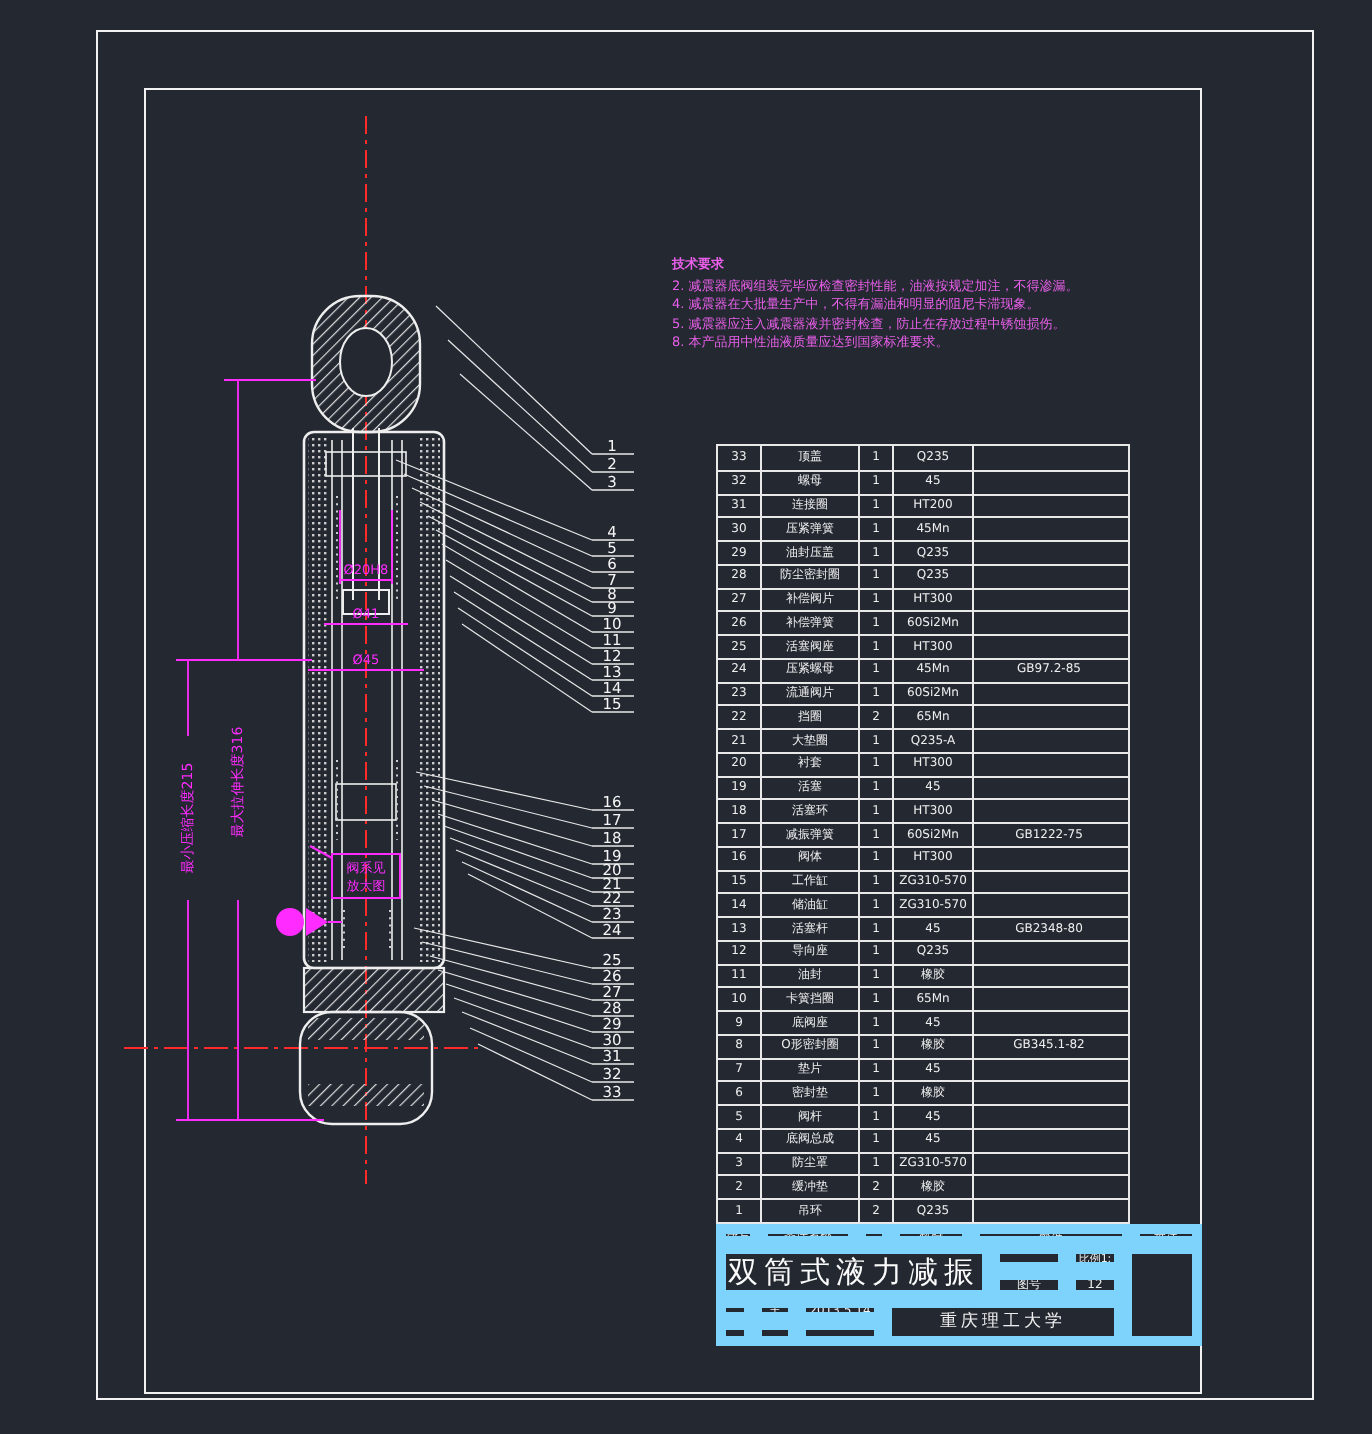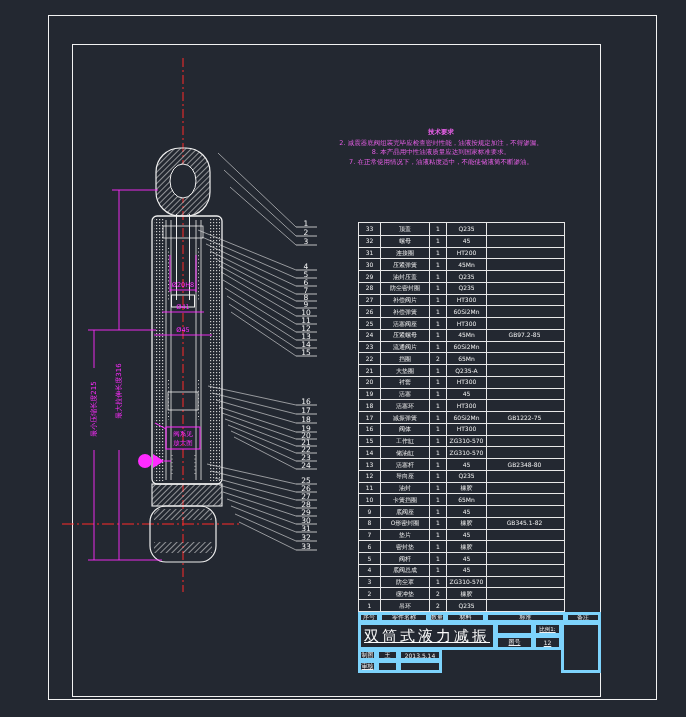--- a/index.html
+++ b/index.html
@@ -4,49 +4,50 @@
 <style>
   html,body{margin:0;padding:0;background:#232831;}
   #canvas{position:relative;width:686px;height:717px;background:#232831;overflow:hidden;
           font-family:"DejaVu Sans",sans-serif;color:#f0f0f0;}
   .frame{position:absolute;border:1.5px solid #f2f2f2;}
   #outer-frame{left:48px;top:15px;width:607px;height:683px;}
   #inner-frame{left:72px;top:44px;width:527px;height:651px;}
   
   #notes{position:absolute;left:336px;top:128px;width:210px;color:#e95fe9;font-size:6.5px;line-height:9.6px;}
   #notes .t{color:#e95fe9;font-weight:bold;margin-bottom:1px;}
-  #notes div{white-space:nowrap;text-align:center;}
+  #notes div{white-space:nowrap;}
   
   #parts{position:absolute;left:358px;top:222px;width:207px;height:390px;border:1px solid #e8e8e8;box-sizing:border-box;display:grid;grid-auto-rows:1fr;}
   .prow{display:grid;grid-template-columns:22px 49px 17px 40px 75px;border-top:1px solid #e8e8e8;box-sizing:border-box;}
   .prow:first-child{border-top:none;}
   .pcell{border-right:1px solid #e8e8e8;box-sizing:border-box;font-size:6px;line-height:5.8px;
          display:flex;align-items:center;justify-content:center;text-align:center;overflow:hidden;color:#efefef;}
   .pcell:last-child{border-right:none;}
   
-  .tb{position:absolute;border:3px solid #7dd3fc;box-sizing:border-box;display:flex;align-items:center;justify-content:center;font-size:6px;color:#efefef;overflow:hidden;background:transparent;text-decoration:underline;}
+  .tb{position:absolute;border:5px solid #7dd3fc;box-sizing:border-box;display:flex;align-items:center;justify-content:center;font-size:6px;color:#efefef;overflow:hidden;background:transparent;}
   #tb-title{font-size:15px;letter-spacing:3px;color:#fbfbfb;}
   #tb-org{font-size:8.5px;letter-spacing:2px;}
   svg{position:absolute;left:0;top:0;}
   svg text{font-family:"DejaVu Sans",sans-serif;}
 </style>
 </head>
 <body>
 
 <div id="canvas">
 
   <div id="outer-frame" class="frame"></div>
   <div id="inner-frame" class="frame"></div>
 
   <div id="notes">
     <div class="t">技术要求</div>
     <div id="notes-lines">
         <div>2. 减震器底阀组装完毕应检查密封性能，油液按规定加注，不得渗漏。</div>
+        <div>4. 减震器在大批量生产中，不得有漏油和明显的阻尼卡滞现象。</div>
+        <div>5. 减震器应注入减震器液并密封检查，防止在存放过程中锈蚀损伤。</div>
         <div>8. 本产品用中性油液质量应达到国家标准要求。</div>
-        <div>7. 在正常使用情况下，油液粘度适中，不能使储液筒不断渗油。</div>
       </div>
   </div>
 
   <div id="parts">
       <div class="prow">
         <div class="pcell">33</div>
         <div class="pcell">顶盖</div>
         <div class="pcell">1</div>
         <div class="pcell">Q235</div>
         <div class="pcell"></div>
@@ -290,20 +291,21 @@
   <div class="tb" style="left:533px;top:622px;width:29px;height:14px;font-size:5.5px;">比例1:</div>
   <div class="tb" style="left:533px;top:635px;width:29px;height:15px;">12</div>
   <div class="tb" style="left:561px;top:622px;width:40px;height:51px;"></div>
 
   <div class="tb" style="left:358px;top:649px;width:19px;height:12px;">制图</div>
   <div class="tb" style="left:358px;top:660px;width:19px;height:13px;">审核</div>
   <div class="tb" style="left:376px;top:649px;width:23px;height:12px;">王</div>
   <div class="tb" style="left:376px;top:660px;width:23px;height:13px;"></div>
   <div class="tb" style="left:398px;top:649px;width:44px;height:12px;">2013.5.14</div>
   <div class="tb" style="left:398px;top:660px;width:44px;height:13px;"></div>
+  <div class="tb" id="tb-org" style="left:441px;top:649px;width:121px;height:24px;">重庆理工大学</div>
 
   <svg id="draw" width="686" height="717" viewBox="0 0 686 717">
     <defs>
       <pattern id="hatch" width="4" height="4" patternUnits="userSpaceOnUse" patternTransform="rotate(45)">
         <line x1="0" y1="0" x2="0" y2="4" stroke="#dddddd" stroke-width="1.2"></line>
       </pattern>
       <pattern id="stip" width="3" height="3" patternUnits="userSpaceOnUse">
         <rect x="0" y="0" width="1.2" height="1.2" fill="#cccccc"></rect>
       </pattern>
     </defs>

